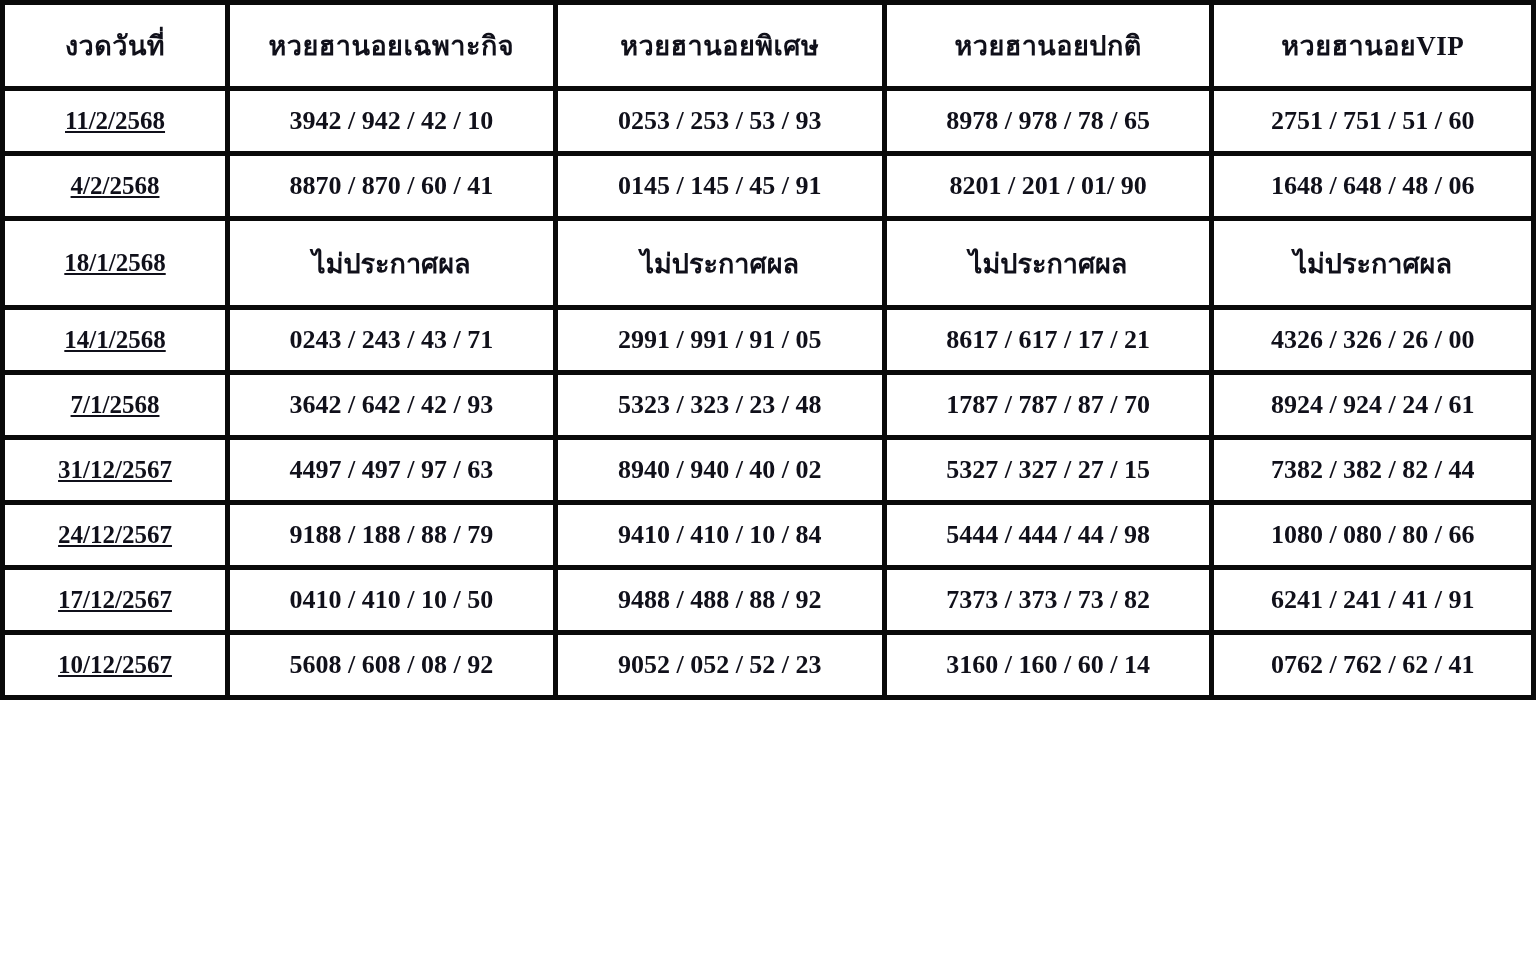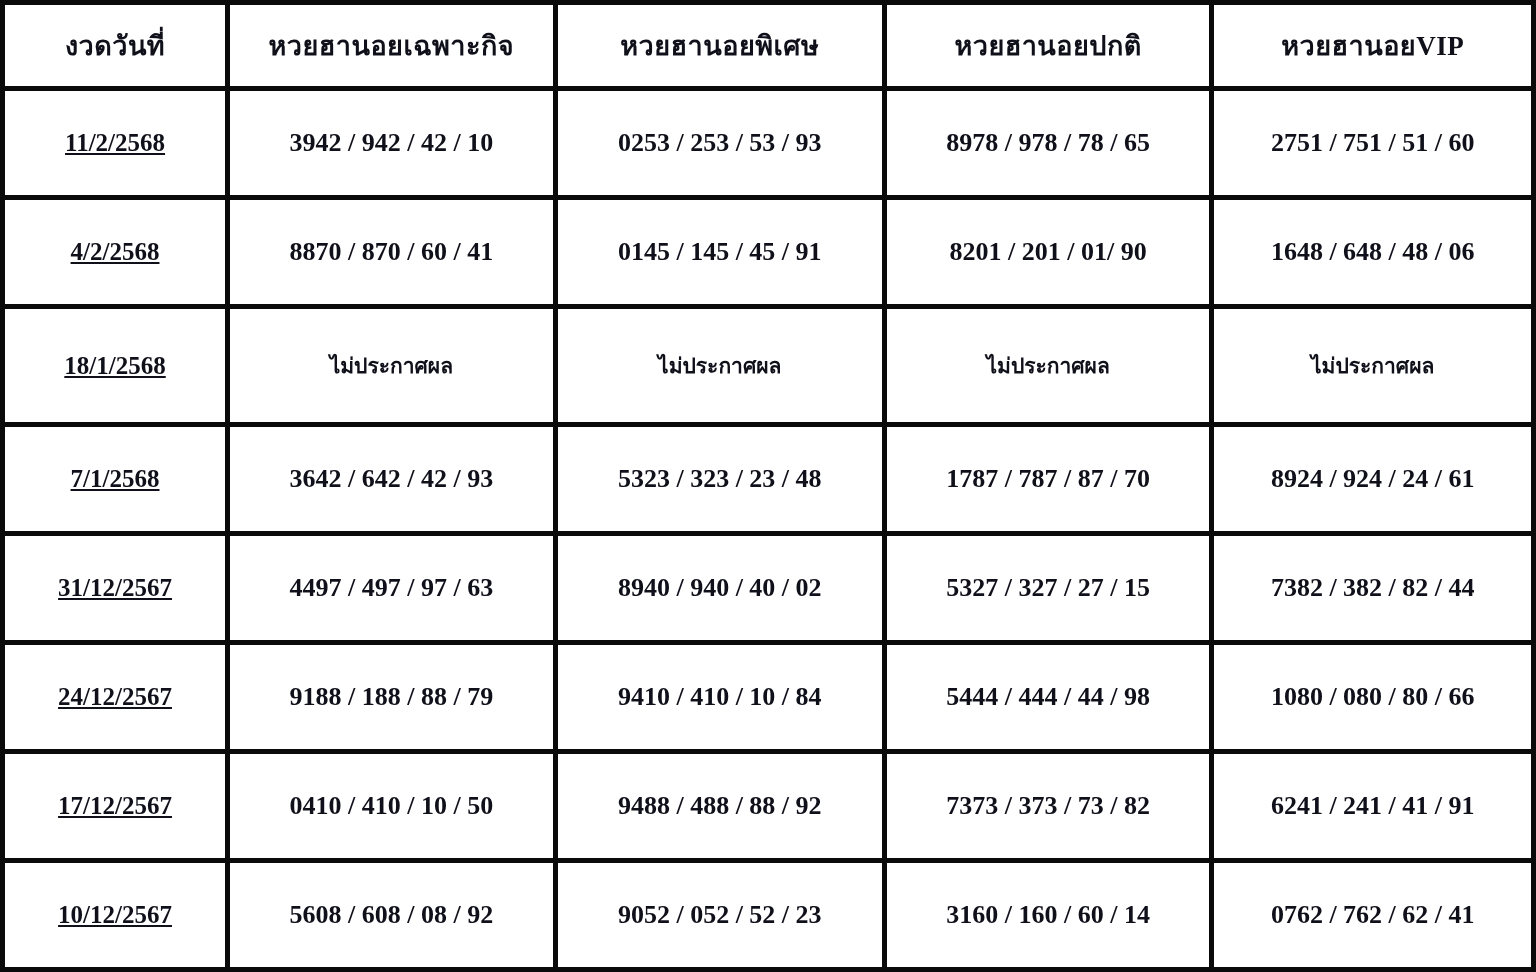--- a/index.html
+++ b/index.html
@@ -8,21 +8,21 @@
     background: #ffffff;
   }
   body {
     width: 1536px;
     height: 972px;
     overflow: hidden;
     font-family: "Liberation Serif", "DejaVu Serif", serif;
   }
   table.results {
     width: 1536px;
-    height: 972px;
+    height: 700px;
     border-collapse: collapse;
     table-layout: fixed;
     background: #ffffff;
   }
   table.results th,
   table.results td {
     border: 5px solid #0a0a0a;
     text-align: center;
     vertical-align: middle;
     color: #10101a;
@@ -38,21 +38,21 @@
     letter-spacing: 0.5px;
   }
   td.date-cell {
     font-size: 25px;
     text-decoration: underline;
   }
   td.result-cell {
     font-size: 26px;
   }
   td.no-result {
-    font-size: 21px;
+    font-size: 27px;
   }
 </style>
 </head>
 <body>
 
 <table class="results">
   <colgroup>
     <col style="width:14.7%">
     <col style="width:21.4%">
     <col style="width:21.5%">
@@ -84,20 +84,27 @@
       <td class="result-cell">1648 / 648 / 48 / 06</td>
     </tr>
     <tr>
       <td class="date-cell">18/1/2568</td>
       <td class="result-cell no-result">ไม่ประกาศผล</td>
       <td class="result-cell no-result">ไม่ประกาศผล</td>
       <td class="result-cell no-result">ไม่ประกาศผล</td>
       <td class="result-cell no-result">ไม่ประกาศผล</td>
     </tr>
     <tr>
+      <td class="date-cell">14/1/2568</td>
+      <td class="result-cell">0243 / 243 / 43 / 71</td>
+      <td class="result-cell">2991 / 991 / 91 / 05</td>
+      <td class="result-cell">8617 / 617 / 17 / 21</td>
+      <td class="result-cell">4326 / 326 / 26 / 00</td>
+    </tr>
+    <tr>
       <td class="date-cell">7/1/2568</td>
       <td class="result-cell">3642 / 642 / 42 / 93</td>
       <td class="result-cell">5323 / 323 / 23 / 48</td>
       <td class="result-cell">1787 / 787 / 87 / 70</td>
       <td class="result-cell">8924 / 924 / 24 / 61</td>
     </tr>
     <tr>
       <td class="date-cell">31/12/2567</td>
       <td class="result-cell">4497 / 497 / 97 / 63</td>
       <td class="result-cell">8940 / 940 / 40 / 02</td>

